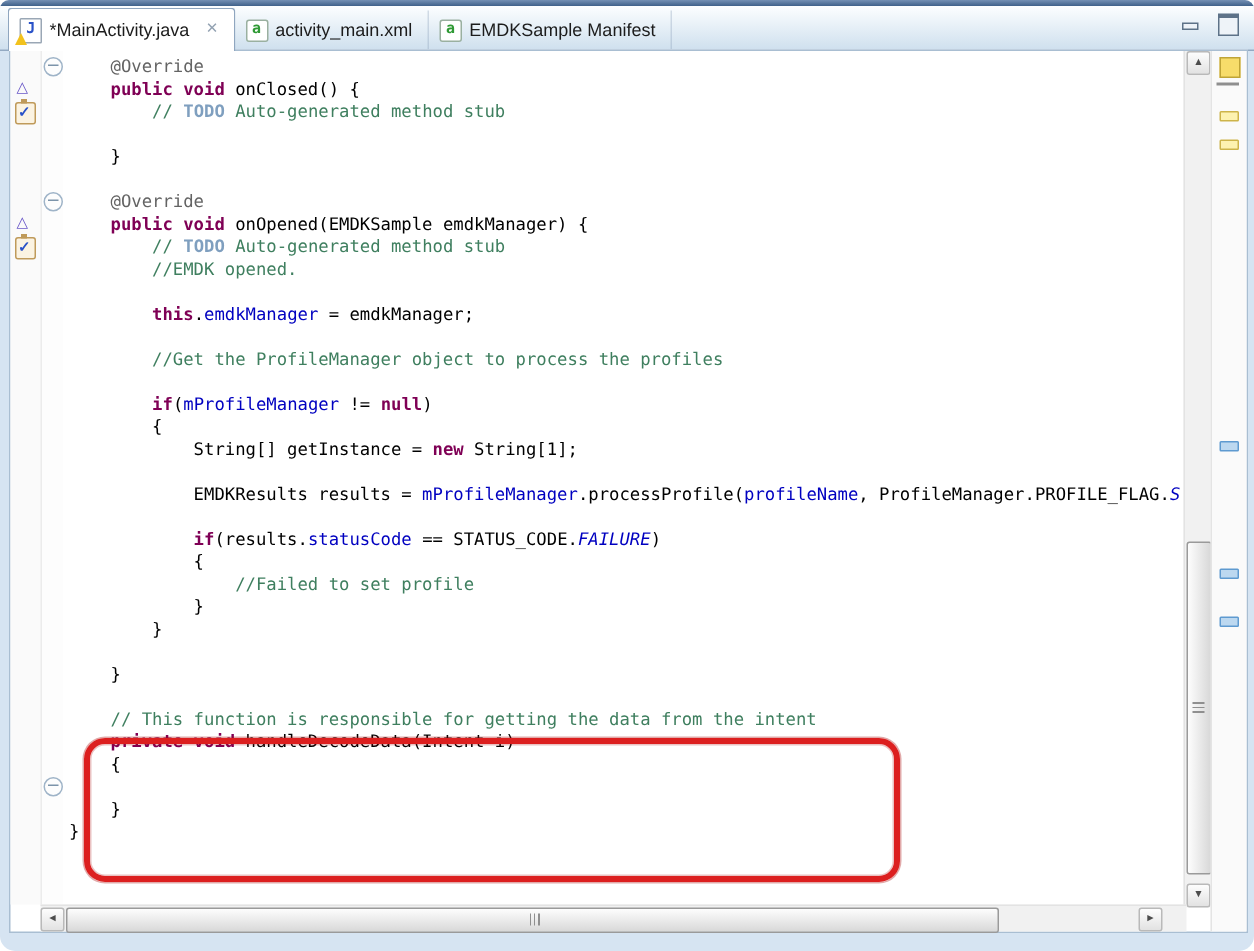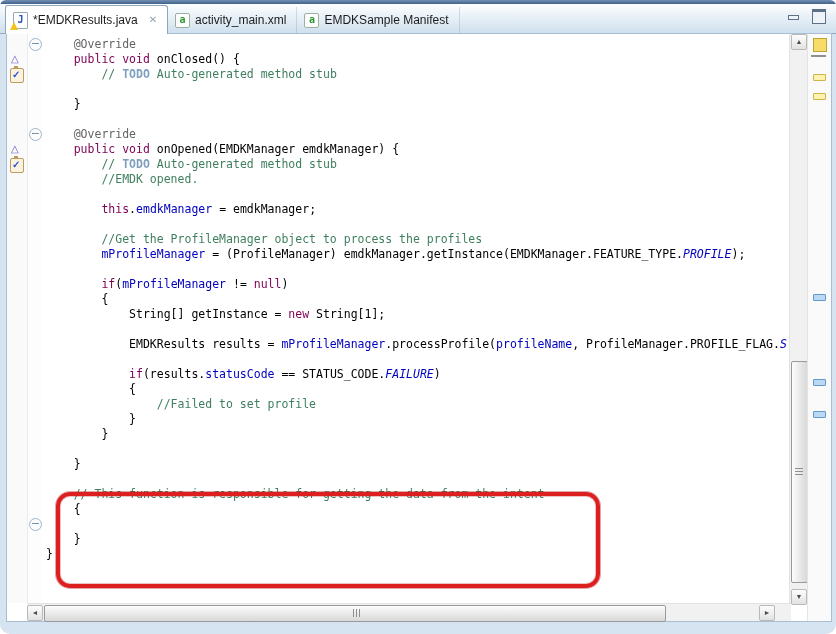--- a/index.html
+++ b/index.html
@@ -35,21 +35,21 @@
   
   .editor{position:absolute;left:6px;top:33px;width:826px;height:589px;background:#fff;
     border:1px solid #a9bed2;box-sizing:border-box;}
   .ruler{position:absolute;left:0;top:0;bottom:18px;width:20px;background:#fafafa;
     border-right:1px solid #ececec;}
   .foldbar{position:absolute;left:21px;top:0;bottom:18px;width:14px;background:#fdfdfd;}
   .code{position:absolute;left:35px;top:0;right:42px;bottom:18px;overflow:hidden;
     padding:3px 0 0 4px;font:11.5px/15px "DejaVu Sans Mono",monospace;cursor:text;}
   .cline{height:15px;white-space:pre;}
   .tok-p{color:#000;margin-top:40px;}
-  .tok-k{color:#7f0055;font-weight:normal;}
+  .tok-k{color:#7f0055;font-weight:bold;}
   .tok-c{color:#3f7f5f;}
   .tok-t{color:#7f9fbf;font-weight:bold;}
   .tok-f{color:#0000c0;}
   .tok-sf{color:#0000c0;font-style:italic;}
   .tok-a{color:#646464;}
   
   .fold-icon{position:absolute;left:1px;width:11px;height:11px;border:1px solid #9fb4c8;
     border-radius:50%;background:#fdfdfd;cursor:pointer;}
   .fold-icon::after{content:"";position:absolute;left:2px;right:2px;top:4px;height:1px;background:#7c94aa;}
   .override-icon{position:absolute;left:4px;font-size:10px;line-height:10px;color:#6a58c8;}
@@ -94,21 +94,21 @@
 </style>
 </head>
 <body>
 
 <div class="window">
   <div class="top-edge"></div>
 
   <div class="tab-bar">
       <div class="tab active">
         <span class="ticon java-file-warning-icon">J</span>
-        <span class="tlabel">*EMDKResults.java</span>
+        <span class="tlabel">*MainActivity.java</span>
         <span class="tclose">✕</span>
       </div>
       <div class="tab">
         <span class="ticon android-xml-file-icon">a</span>
         <span class="tlabel">activity_main.xml</span>
       </div>
       <div class="tab">
         <span class="ticon android-xml-file-icon">a</span>
         <span class="tlabel">EMDKSample Manifest</span>
       </div>
@@ -132,44 +132,44 @@
         <span class="fold-icon" style="top: 484px;"></span>
       </div>
     <div class="code">
         <div class="cline"><span class="tok-a">    @Override</span></div>
         <div class="cline"><span class="tok-k">    public void</span><span class="tok-p"> onClosed() {</span></div>
         <div class="cline"><span class="tok-c">        // </span><span class="tok-t">TODO</span><span class="tok-c"> Auto-generated method stub</span></div>
         <div class="cline"></div>
         <div class="cline"><span class="tok-p">    }</span></div>
         <div class="cline"></div>
         <div class="cline"><span class="tok-a">    @Override</span></div>
-        <div class="cline"><span class="tok-k">    public void</span><span class="tok-p"> onOpened(EMDKManager emdkManager) {</span></div>
+        <div class="cline"><span class="tok-k">    public void</span><span class="tok-p"> onOpened(EMDKSample emdkManager) {</span></div>
         <div class="cline"><span class="tok-c">        // </span><span class="tok-t">TODO</span><span class="tok-c"> Auto-generated method stub</span></div>
         <div class="cline"><span class="tok-c">        //EMDK opened.</span></div>
         <div class="cline"></div>
         <div class="cline"><span class="tok-k">        this</span><span class="tok-p">.</span><span class="tok-f">emdkManager</span><span class="tok-p"> = emdkManager;</span></div>
         <div class="cline"></div>
         <div class="cline"><span class="tok-c">        //Get the ProfileManager object to process the profiles</span></div>
-        <div class="cline"><span class="tok-f">        mProfileManager</span><span class="tok-p"> = (ProfileManager) emdkManager.getInstance(EMDKManager.FEATURE_TYPE.</span><span class="tok-sf">PROFILE</span><span class="tok-p">);</span></div>
         <div class="cline"></div>
         <div class="cline"><span class="tok-k">        if</span><span class="tok-p">(</span><span class="tok-f">mProfileManager</span><span class="tok-p"> != </span><span class="tok-k">null</span><span class="tok-p">)</span></div>
         <div class="cline"><span class="tok-p">        {</span></div>
         <div class="cline"><span class="tok-p">            String[] getInstance = </span><span class="tok-k">new</span><span class="tok-p"> String[1];</span></div>
         <div class="cline"></div>
         <div class="cline"><span class="tok-p">            EMDKResults results = </span><span class="tok-f">mProfileManager</span><span class="tok-p">.processProfile(</span><span class="tok-f">profileName</span><span class="tok-p">, ProfileManager.PROFILE_FLAG.</span><span class="tok-sf">S</span></div>
         <div class="cline"></div>
         <div class="cline"><span class="tok-k">            if</span><span class="tok-p">(results.</span><span class="tok-f">statusCode</span><span class="tok-p"> == STATUS_CODE.</span><span class="tok-sf">FAILURE</span><span class="tok-p">)</span></div>
         <div class="cline"><span class="tok-p">            {</span></div>
         <div class="cline"><span class="tok-c">                //Failed to set profile</span></div>
         <div class="cline"><span class="tok-p">            }</span></div>
         <div class="cline"><span class="tok-p">        }</span></div>
         <div class="cline"></div>
         <div class="cline"><span class="tok-p">    }</span></div>
         <div class="cline"></div>
         <div class="cline"><span class="tok-c">    // This function is responsible for getting the data from the intent</span></div>
+        <div class="cline"><span class="tok-k">    private void</span><span class="tok-p"> handleDecodeData(Intent i)</span></div>
         <div class="cline"><span class="tok-p">    {</span></div>
         <div class="cline"></div>
         <div class="cline"><span class="tok-p">    }</span></div>
         <div class="cline"><span class="tok-p">}</span></div>
       </div>
 
     <div class="vscroll">
       <div class="sb-btn sb-up">▲</div>
       <div class="v-thumb"></div>
       <div class="sb-btn sb-down">▼</div>

